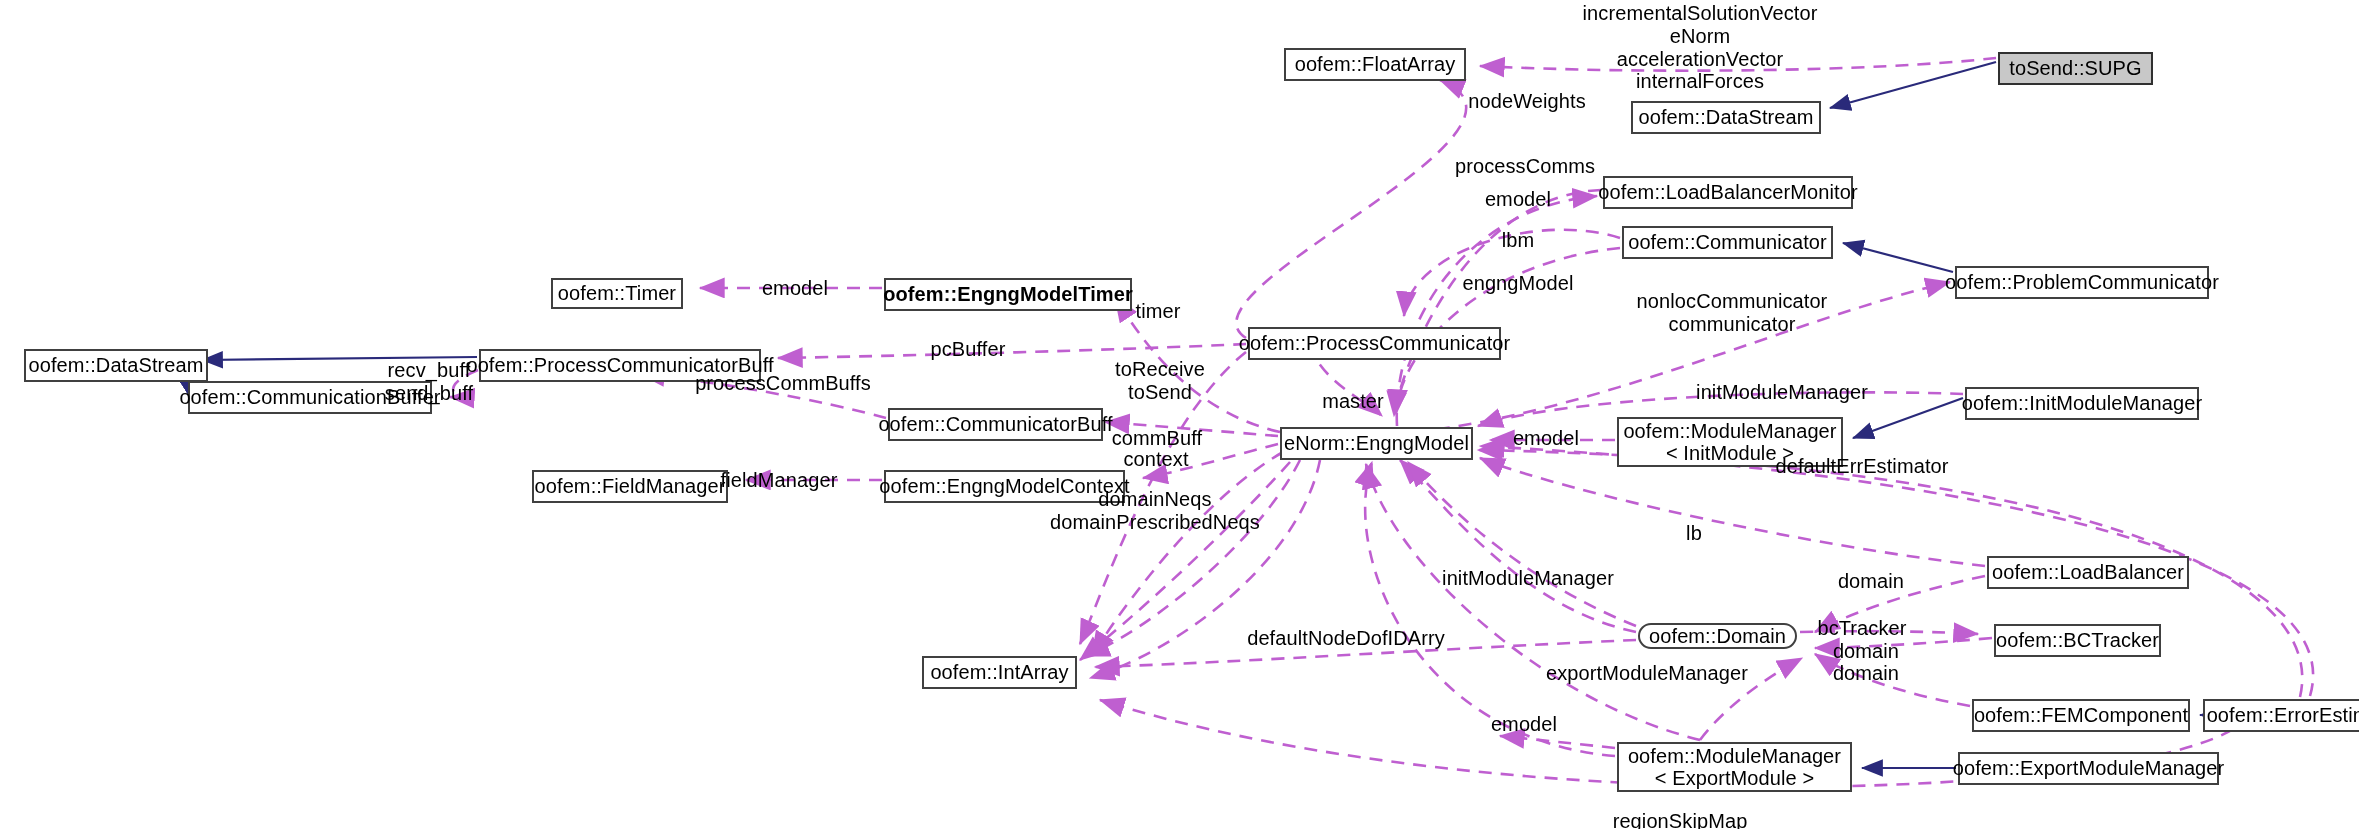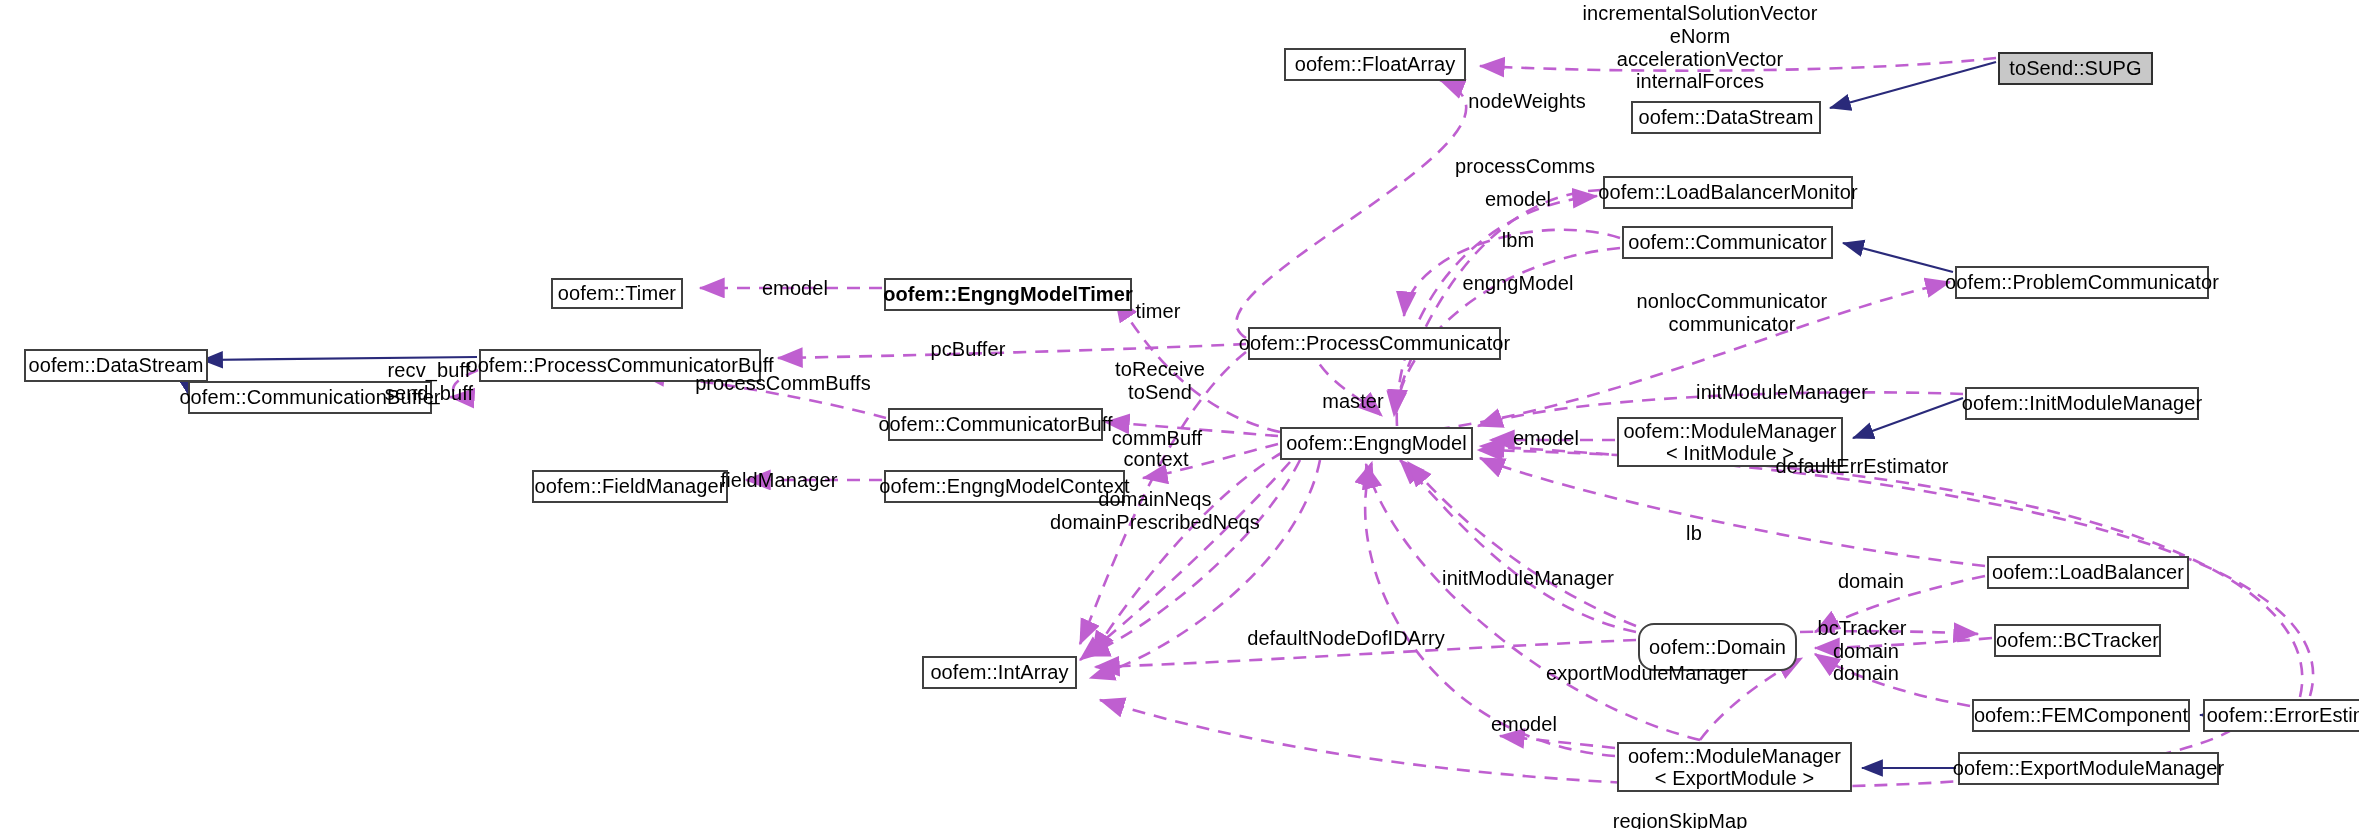--- a/index.html
+++ b/index.html
@@ -166,39 +166,39 @@
       <div class="uml-node" style="left: 479px; top: 349px; width: 282px; height: 33px;">
         <span>oofem::ProcessCommunicatorBuff</span>
       </div>
       <div class="uml-node" style="left: 188px; top: 381px; width: 244px; height: 33px;">
         <span>oofem::CommunicationBuffer</span>
       </div>
       <div class="uml-node" style="left: 888px; top: 408px; width: 215px; height: 33px;">
         <span>oofem::CommunicatorBuff</span>
       </div>
       <div class="uml-node" style="left: 1280px; top: 427px; width: 193px; height: 33px;">
-        <span>oofem::EngngModel</span>
+        <span>eNorm::EngngModel</span>
       </div>
       <div class="uml-node" style="left: 1617px; top: 417px; width: 226px; height: 50px;">
         <span>oofem::ModuleManager</span>
         <span class="line2">&lt; InitModule &gt;</span>
       </div>
       <div class="uml-node" style="left: 1965px; top: 387px; width: 234px; height: 33px;">
         <span>oofem::InitModuleManager</span>
       </div>
       <div class="uml-node" style="left: 532px; top: 470px; width: 196px; height: 33px;">
         <span>oofem::FieldManager</span>
       </div>
       <div class="uml-node" style="left: 884px; top: 470px; width: 241px; height: 33px;">
         <span>oofem::EngngModelContext</span>
       </div>
       <div class="uml-node" style="left: 1987px; top: 556px; width: 202px; height: 33px;">
         <span>oofem::LoadBalancer</span>
       </div>
-      <div class="uml-node" style="left: 1638px; top: 623px; width: 159px; height: 48px; border-radius: 16px;">
+      <div class="uml-node" style="left: 1638px; top: 623px; width: 159px; height: 26px; border-radius: 16px;">
         <span>oofem::Domain</span>
       </div>
       <div class="uml-node" style="left: 1994px; top: 624px; width: 167px; height: 33px;">
         <span>oofem::BCTracker</span>
       </div>
       <div class="uml-node" style="left: 922px; top: 656px; width: 155px; height: 33px;">
         <span>oofem::IntArray</span>
       </div>
       <div class="uml-node" style="left: 1972px; top: 699px; width: 218px; height: 33px;">
         <span>oofem::FEMComponent</span>

